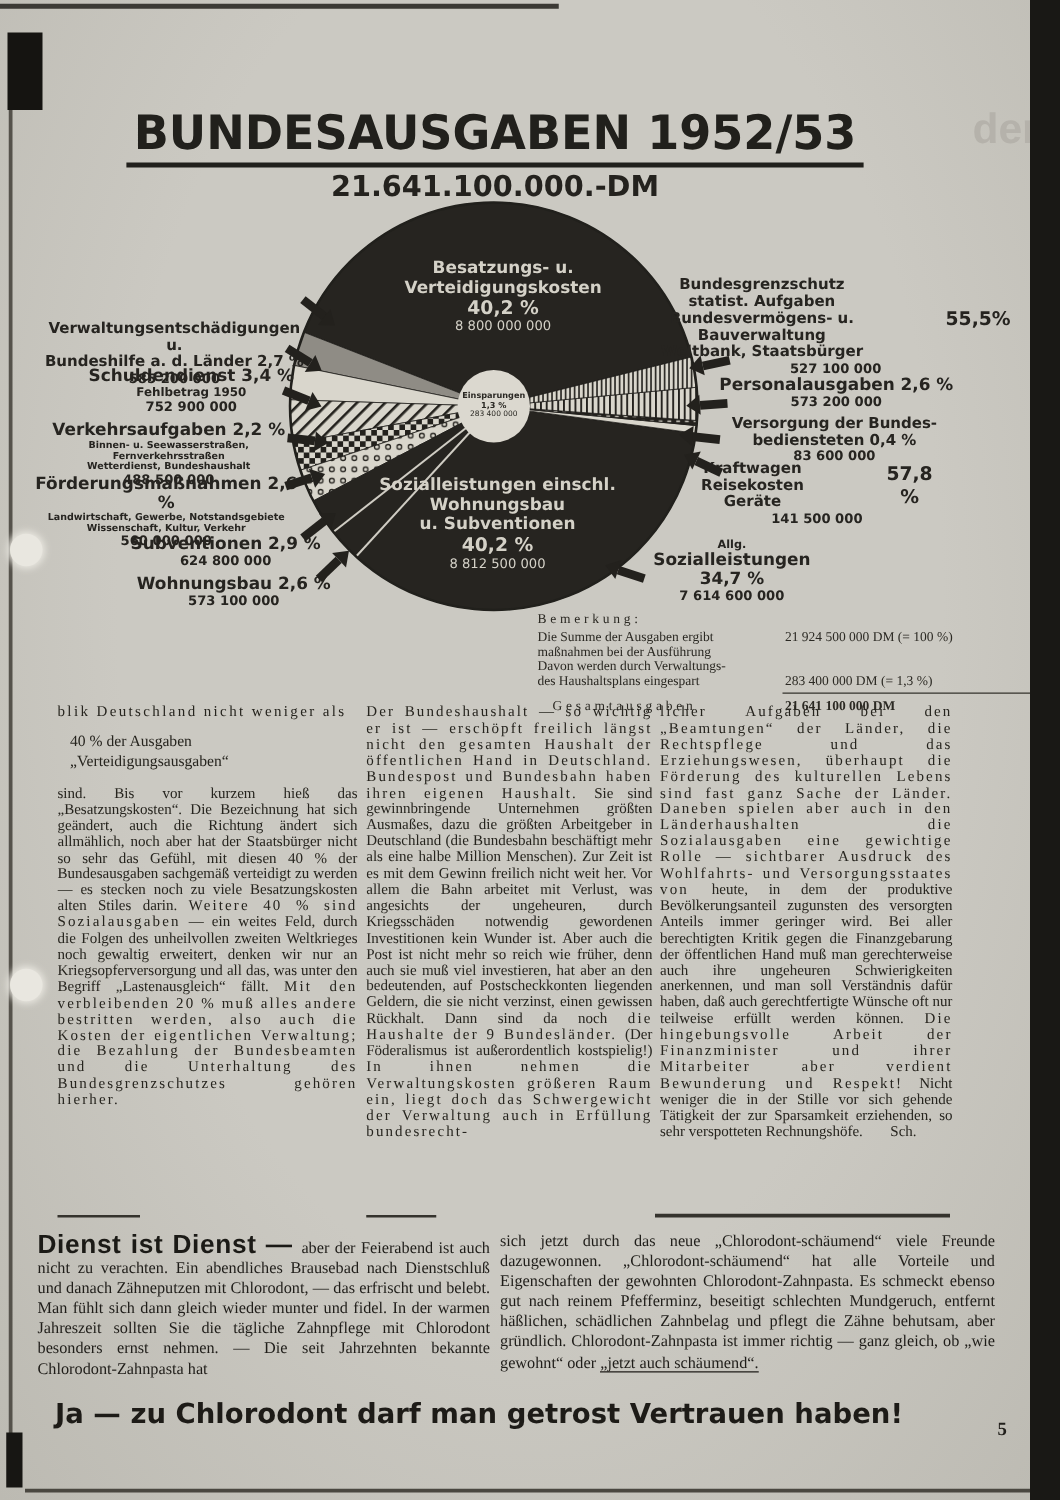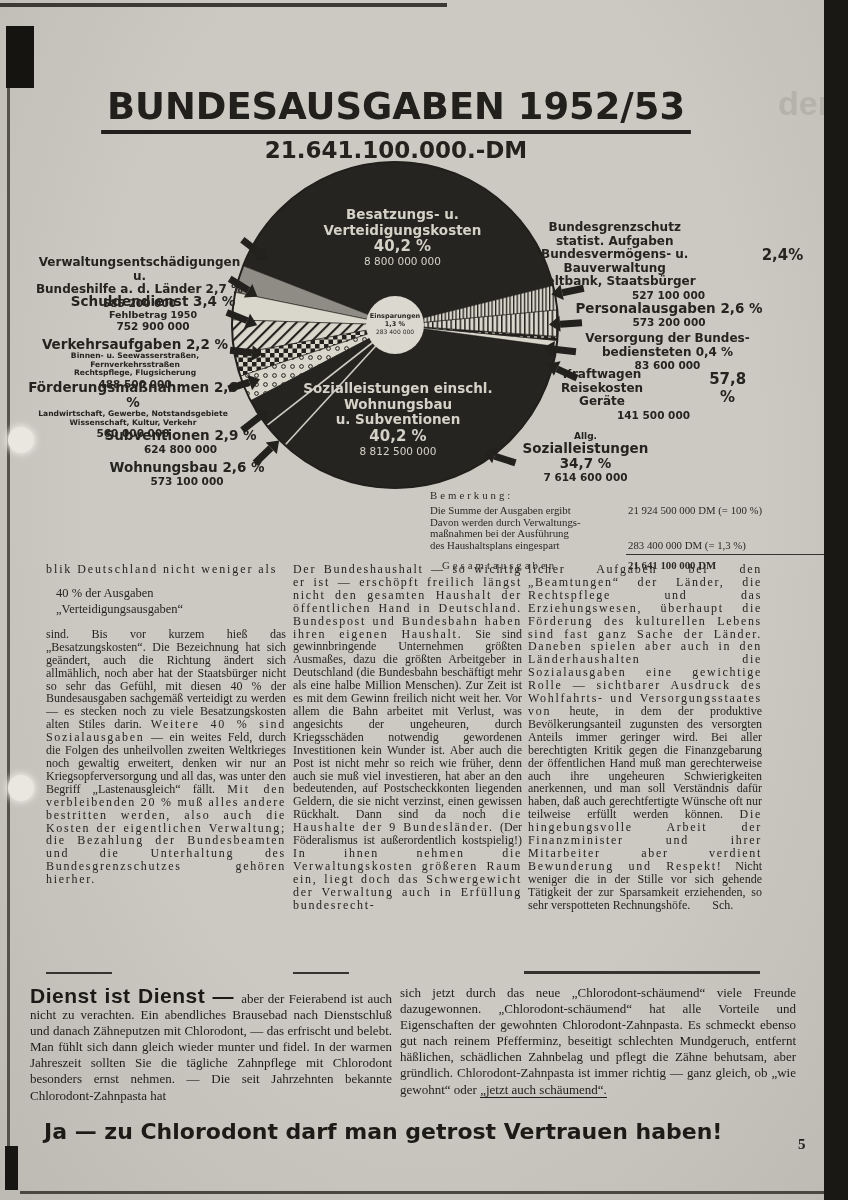--- a/index.html
+++ b/index.html
@@ -179,21 +179,21 @@
     <div class="cv">585 200 000</div>
   </div>
   <div class="clabel" id="lab-l3">
     <div class="ct">Schuldendienst 3,4 %</div>
     <div class="cs" style="font-size:9.5px;line-height:11px">Fehlbetrag 1950</div>
     <div class="cv">752 900 000</div>
   </div>
   <div class="clabel" id="lab-l4">
     <div class="ct">Verkehrsaufgaben 2,2 %</div>
     <div class="cs">Binnen- u. Seewasserstraßen, Fernverkehrsstraßen</div>
-    <div class="cs">Rechtspflege, Flugsicherung</div>
+    <div class="cs">Wetterdienst, Bundeshaushalt</div>
     <div class="cv">488 500 000</div>
   </div>
   <div class="clabel" id="lab-l5">
     <div class="ct">Förderungsmaßnahmen 2,6 %</div>
     <div class="cs">Landwirtschaft, Gewerbe, Notstandsgebiete</div>
     <div class="cs">Wissenschaft, Kultur, Verkehr</div>
     <div class="cv">560 000 000</div>
   </div>
   <div class="clabel" id="lab-l6">
     <div class="ct">Subventionen 2,9 %</div>
@@ -207,21 +207,21 @@
   <div class="clabel" id="lab-r1">
     <div class="bracket">
       <div class="stack">
         <div class="ct">Bundesgrenzschutz</div>
         <div class="ct">statist. Aufgaben</div>
         <div class="ct">Bundesvermögens- u.</div>
         <div class="ct">Bauverwaltung</div>
         <div class="ct">Weltbank, Staatsbürger</div>
       </div>
       <div class="vbar"></div>
-      <div class="pct">2,4%</div>
+      <div class="pct">55,5%</div>
     </div>
     <div class="cv">527 100 000</div>
   </div>
   <div class="clabel" id="lab-r2">
     <div class="ct">Personalausgaben 2,6 %</div>
     <div class="cv">573 200 000</div>
   </div>
   <div class="clabel" id="lab-r3">
     <div class="ct sm">Versorgung der Bundes-</div>
     <div class="ct sm">bediensteten 0,4 %</div>
@@ -259,24 +259,24 @@
   <div class="arr" style="left:556px;top:370px;transform:rotate(205deg)"></div>
   <div class="arr" style="left:494px;top:456px;transform:rotate(198deg)"></div>
 
   <div id="bem">
     <div class="bem-title">Bemerkung:</div>
     <div class="bem-row">
       <div class="bl">Die Summe der Ausgaben ergibt</div>
       <div class="bv">21 924 500 000 DM (= 100 %)</div>
     </div>
     <div class="bem-row">
-        <div class="bl">Davon werden durch Verwaltungs-</div>
+        <div class="bl">maßnahmen bei der Ausführung</div>
       </div>
     <div class="bem-row">
-        <div class="bl">maßnahmen bei der Ausführung</div>
+        <div class="bl">Davon werden durch Verwaltungs-</div>
       </div>
     <div class="bem-row">
       <div class="bl">des Haushaltsplans eingespart</div>
       <div class="bv ul">283 400 000 DM (= 1,3 %)</div>
     </div>
     <div class="bem-row bem-total">
       <div class="bl">Gesamtausgaben</div>
       <div class="bv">21 641 100 000 DM</div>
     </div>
   </div>

